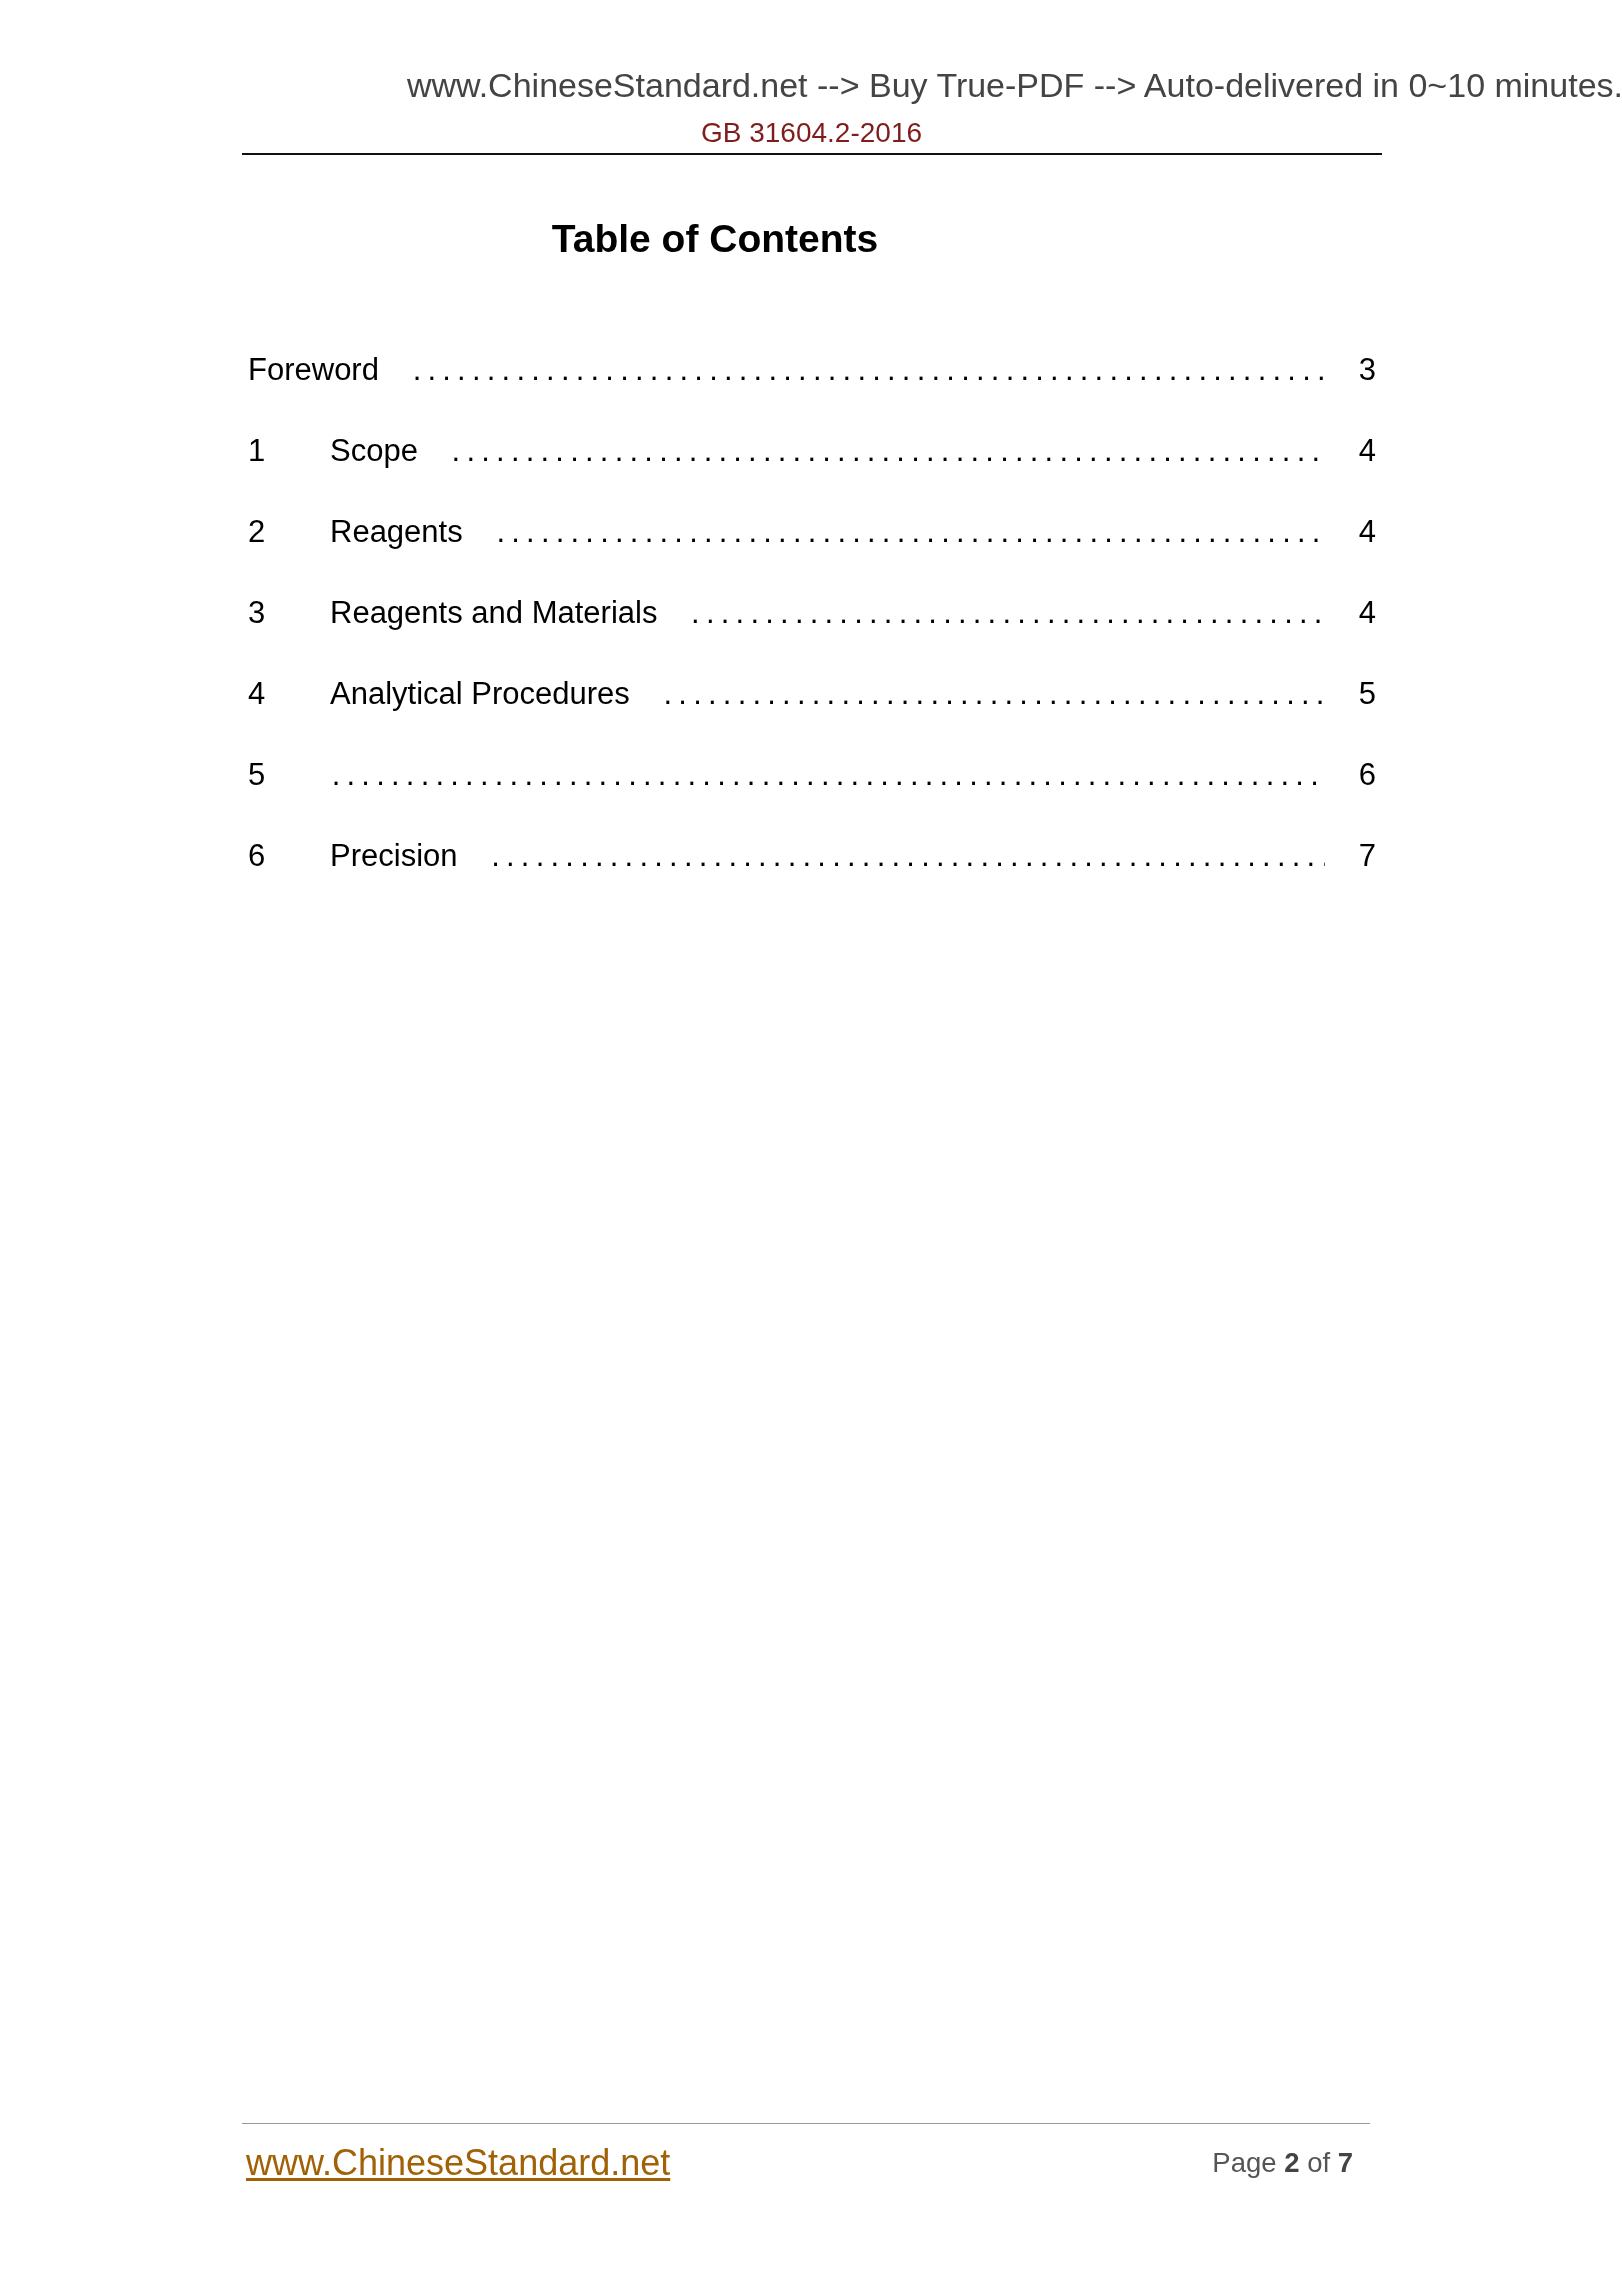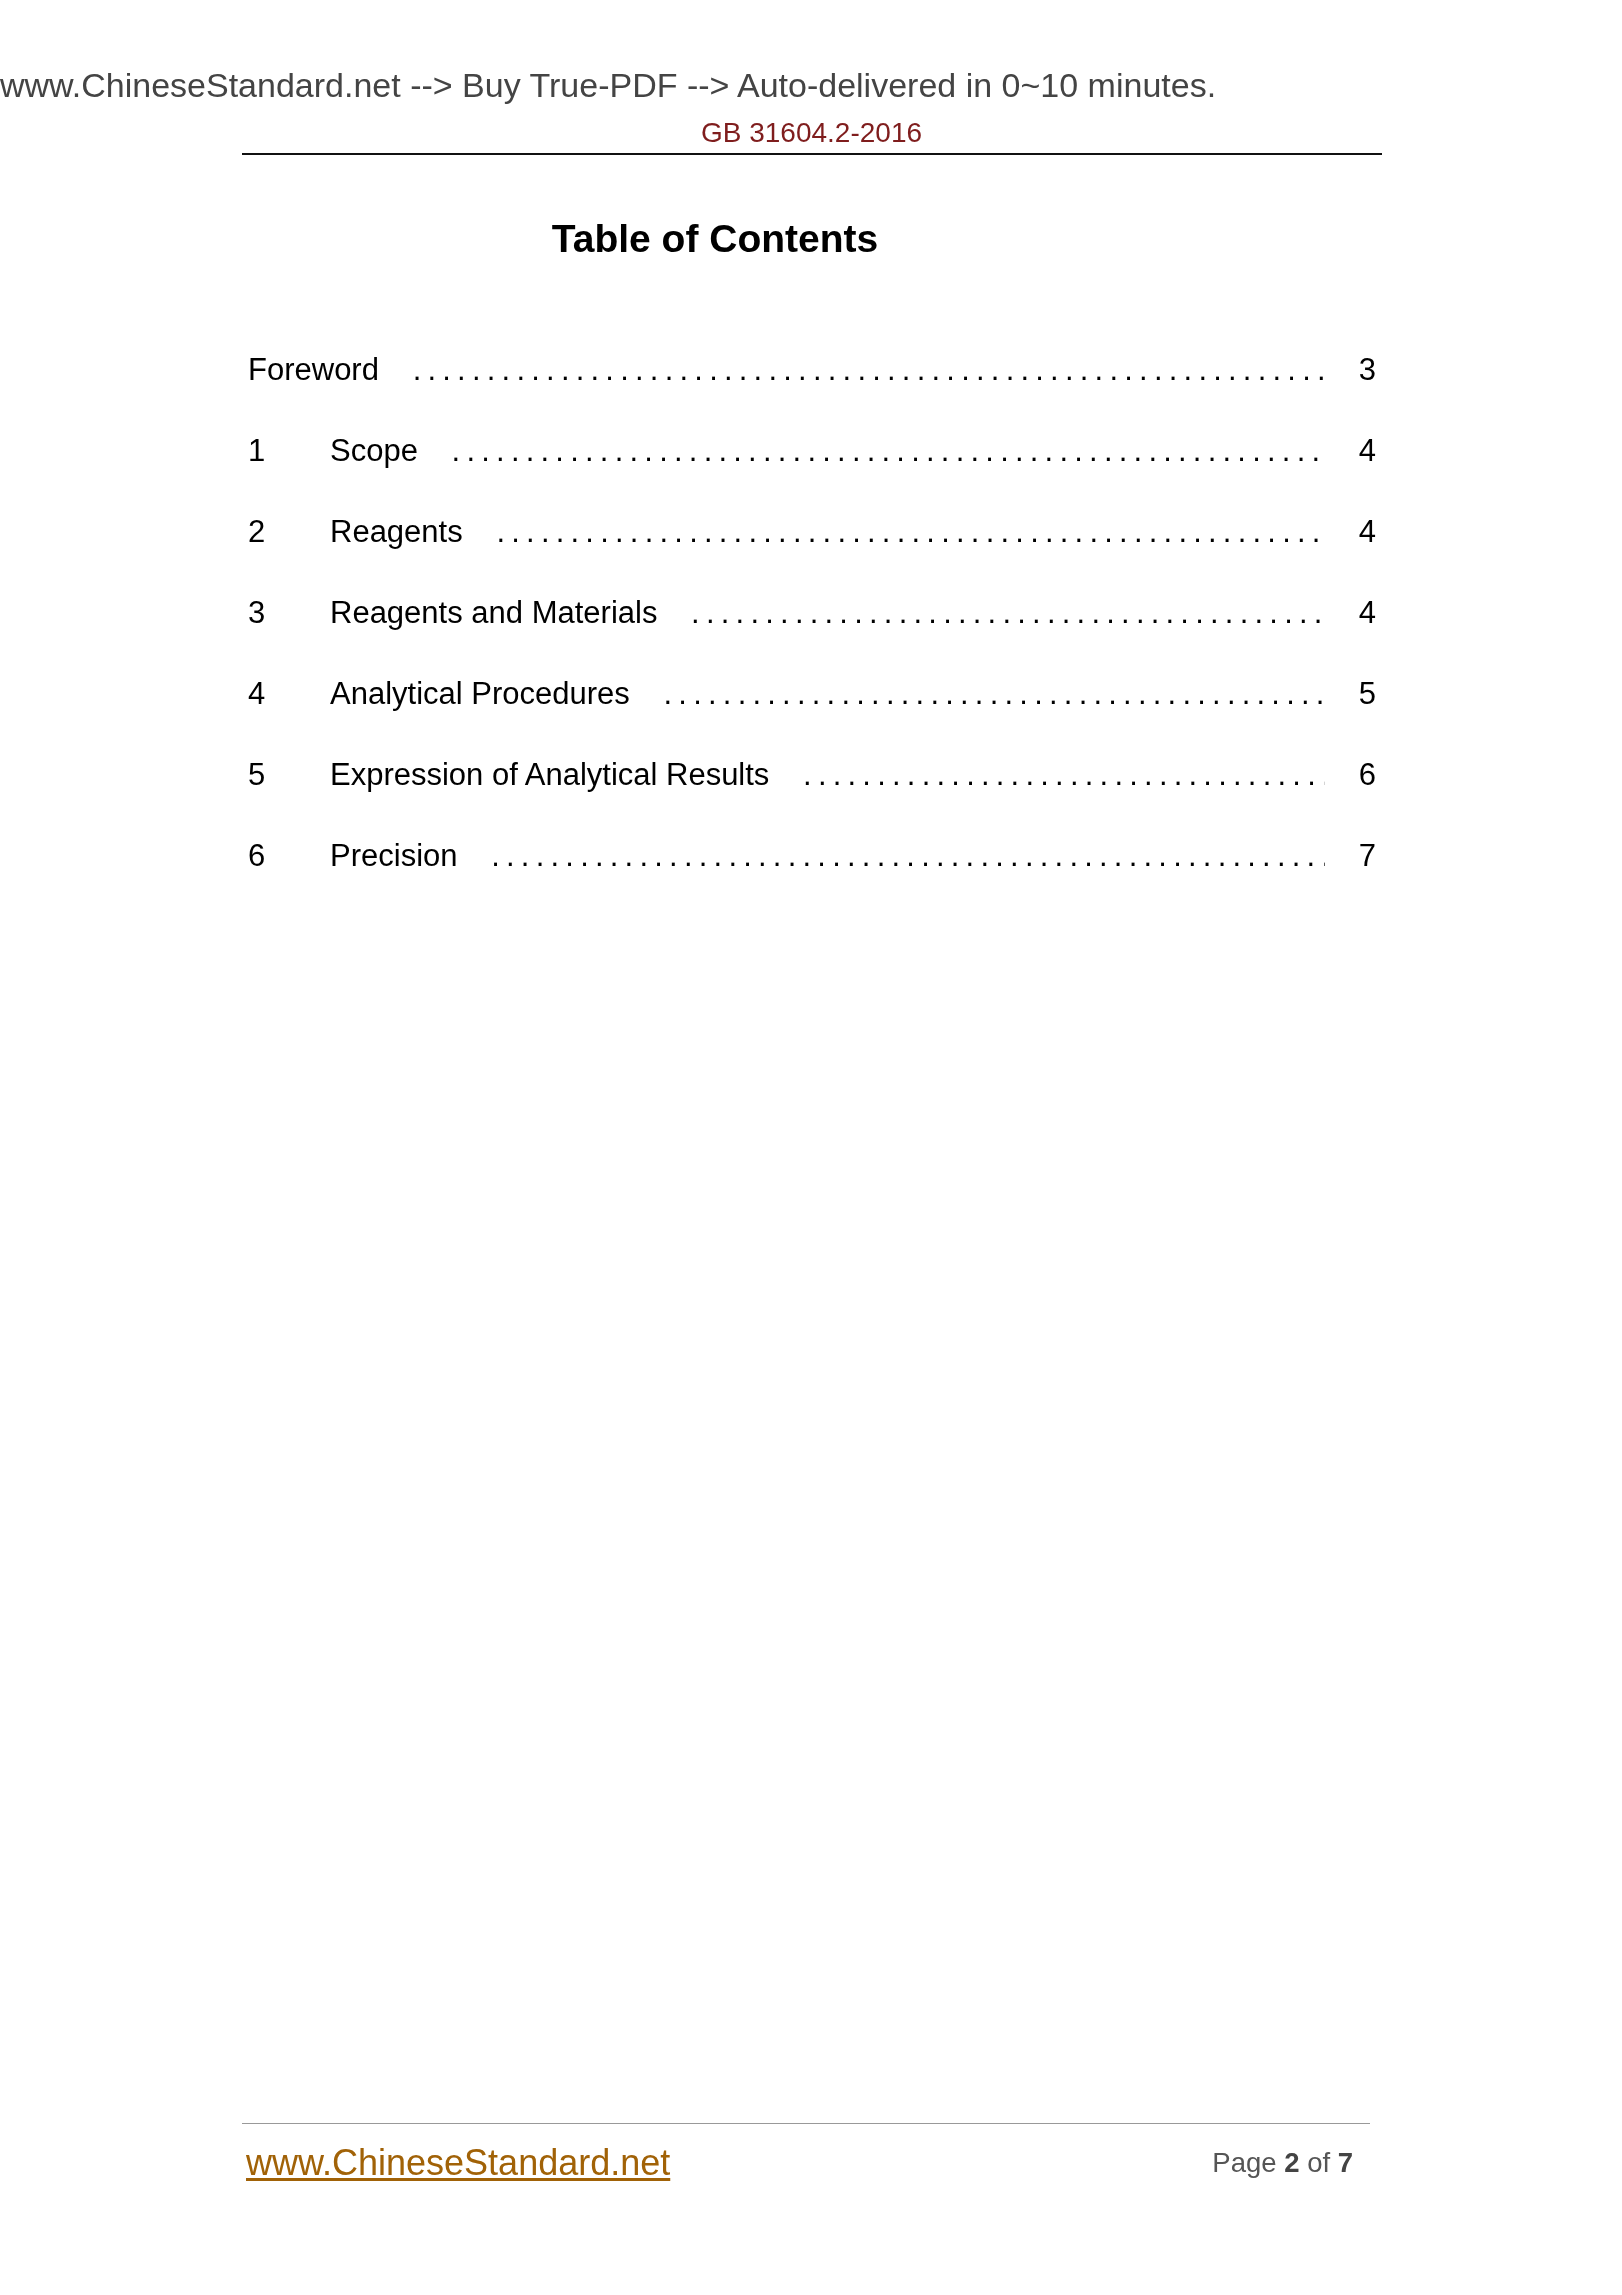--- a/index.html
+++ b/index.html
@@ -1,19 +1,19 @@
 <!DOCTYPE html>
 <html style="font-size:13.3px"><head>
   <meta charset="utf-8">
   <style>
     html, body { margin: 0; padding: 0; background: #ffffff; }
     body { width: 1623px; height: 2295px; position: relative; overflow: hidden;
            font-family: "Liberation Sans", sans-serif; color: #000; }
 
-    .hdr-line1 { position: absolute; left: 0; width: 1623px; top: 65px; text-align: left;
+    .hdr-line1 { position: absolute; left: 0; width: 1623px; top: 65px; text-align: right;
                  font-size: 34px; line-height: 40px; color: #444444; white-space: nowrap; }
     .hdr-line2 { position: absolute; left: 0; width: 1623px; top: 116px; text-align: center;
                  font-size: 28px; line-height: 33px; color: #7f1d1d; white-space: nowrap; }
     .hdr-rule  { position: absolute; left: 242px; width: 1140px; top: 153px; height: 0;
                  border-top: 2.1px solid #111; }
 
     .toc-title { position: absolute; left: 0; width: 1430px; top: 215px; text-align: center;
                  font-size: 39px; font-weight: bold; line-height: 47px; color: #000; }
 
     .toc { position: absolute; left: 248px; width: 1128px; top: 351px; }
@@ -68,21 +68,20 @@
     <span class="toc-page">4</span>
   </div>
   <div class="toc-row">
     <span class="toc-num">4</span>
     <span class="toc-label">Analytical Procedures</span>
     <span class="toc-leader"></span>
     <span class="toc-page">5</span>
   </div>
   <div class="toc-row">
     <span class="toc-num">5</span>
-    <span class="toc-label">Expression of Analytical Results</span>
     <span class="toc-leader"></span>
     <span class="toc-page">6</span>
   </div>
   <div class="toc-row">
     <span class="toc-num">6</span>
     <span class="toc-label">Precision</span>
     <span class="toc-leader"></span>
     <span class="toc-page">7</span>
   </div>
 </div>

